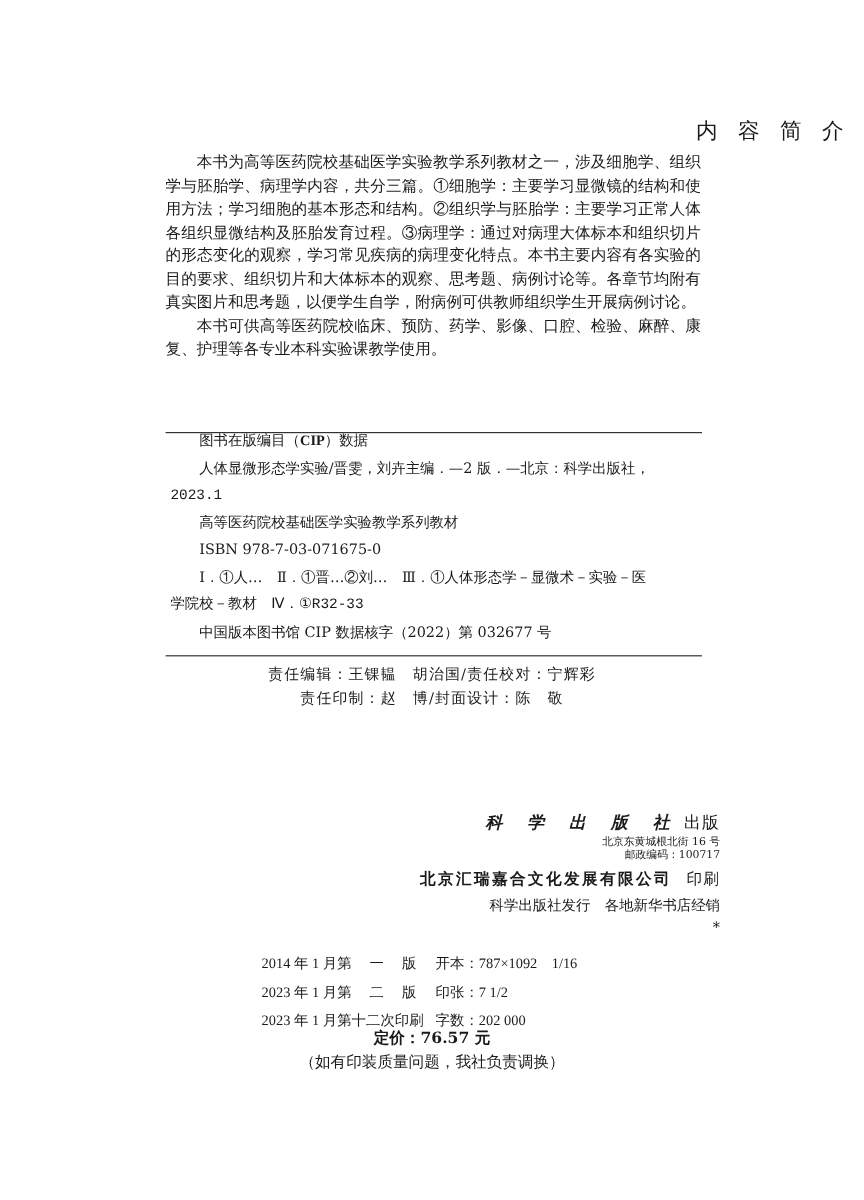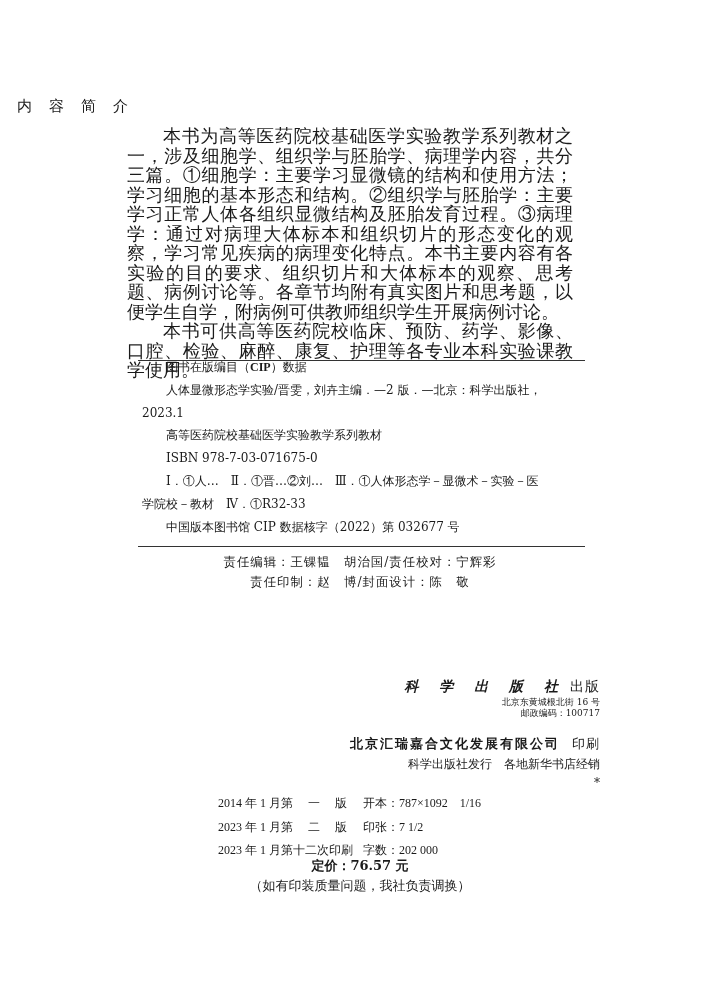--- a/index.html
+++ b/index.html
@@ -13,33 +13,33 @@
       position: relative;
       overflow: hidden;
       color: #1a1a1a;
       font-family: "DejaVu Serif", "Liberation Serif", serif;
     }
     .page-title {
       position: absolute;
       top: 97px;
       left: 0;
       width: 720px;
-      text-align: left;
+      text-align: right;
       font-family: "DejaVu Sans", "Liberation Sans", sans-serif;
-      font-size: 15px;
+      font-size: 18px;
       letter-spacing: 17px;
       text-indent: 17px;
       font-weight: normal;
     }
     .summary {
       position: absolute;
       top: 126px;
-      left: 127px;
+      left: 138px;
       width: 446px;
-      font-size: 18px;
+      font-size: 13px;
       line-height: 19.5px;
       text-align: justify;
       text-justify: inter-character;
     }
     .summary p {
       margin: 0;
       text-indent: 2em;
     }
     .rule {
       position: absolute;
@@ -58,20 +58,21 @@
       font-size: 12px;
     }
     .cip .line {
       line-height: 22.8px;
       padding-left: 2em;
       text-align: justify;
       text-justify: inter-character;
     }
     .cip .line.cont {
       padding-left: 0;
+      font-family: Liberation Mono, monospace;
     }
     .cip .heading {
       font-weight: normal;
     }
     .cip .heading b {
       font-weight: bold;
       font-family: "Liberation Serif", serif;
     }
     .credits {
       position: absolute;
@@ -103,21 +104,21 @@
       font-weight: normal;
       letter-spacing: 1px;
       font-family: "DejaVu Sans", sans-serif;
       margin-left: 4px;
     }
     .small {
       font-size: 9px;
       line-height: 11px;
     }
     .printer {
-      margin-top: 15px;
+      margin-top: 5px;
       font-size: 13px;
       line-height: 20px;
       font-weight: bold;
       letter-spacing: 2px;
     }
     .printer .suffix {
       font-weight: normal;
       font-family: "DejaVu Sans", sans-serif;
       letter-spacing: 1px;
       margin-left: 12px;

